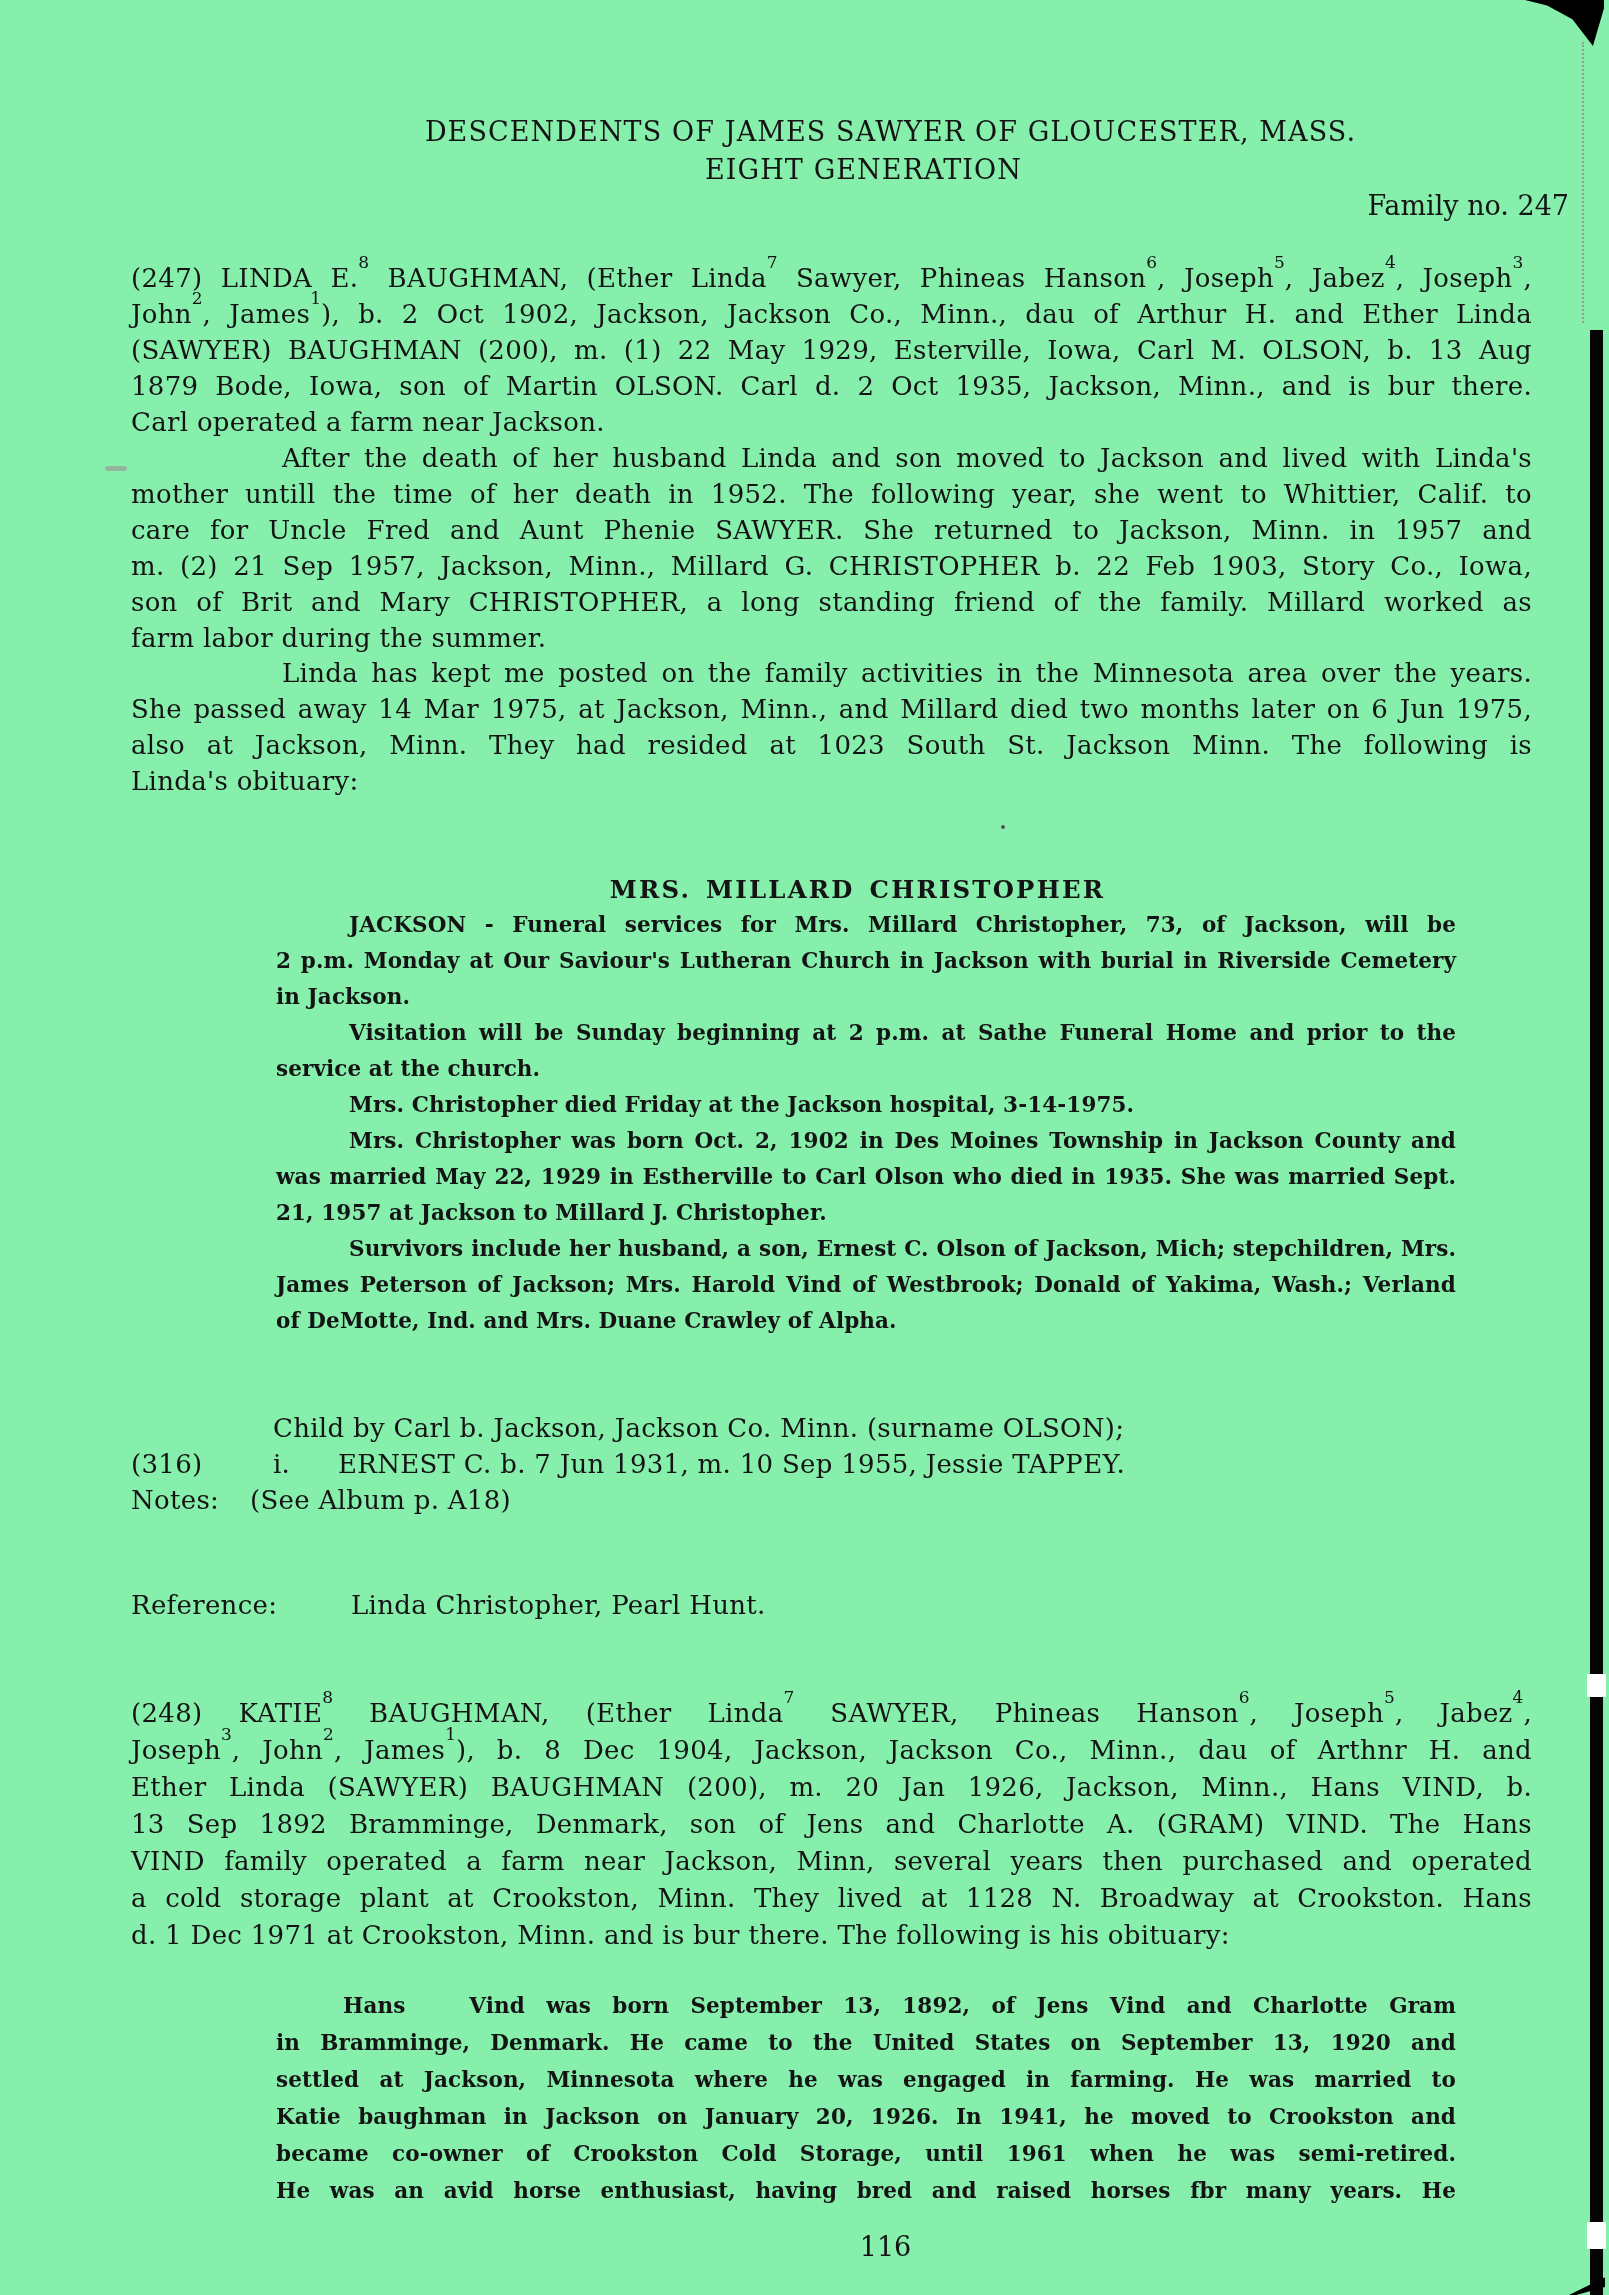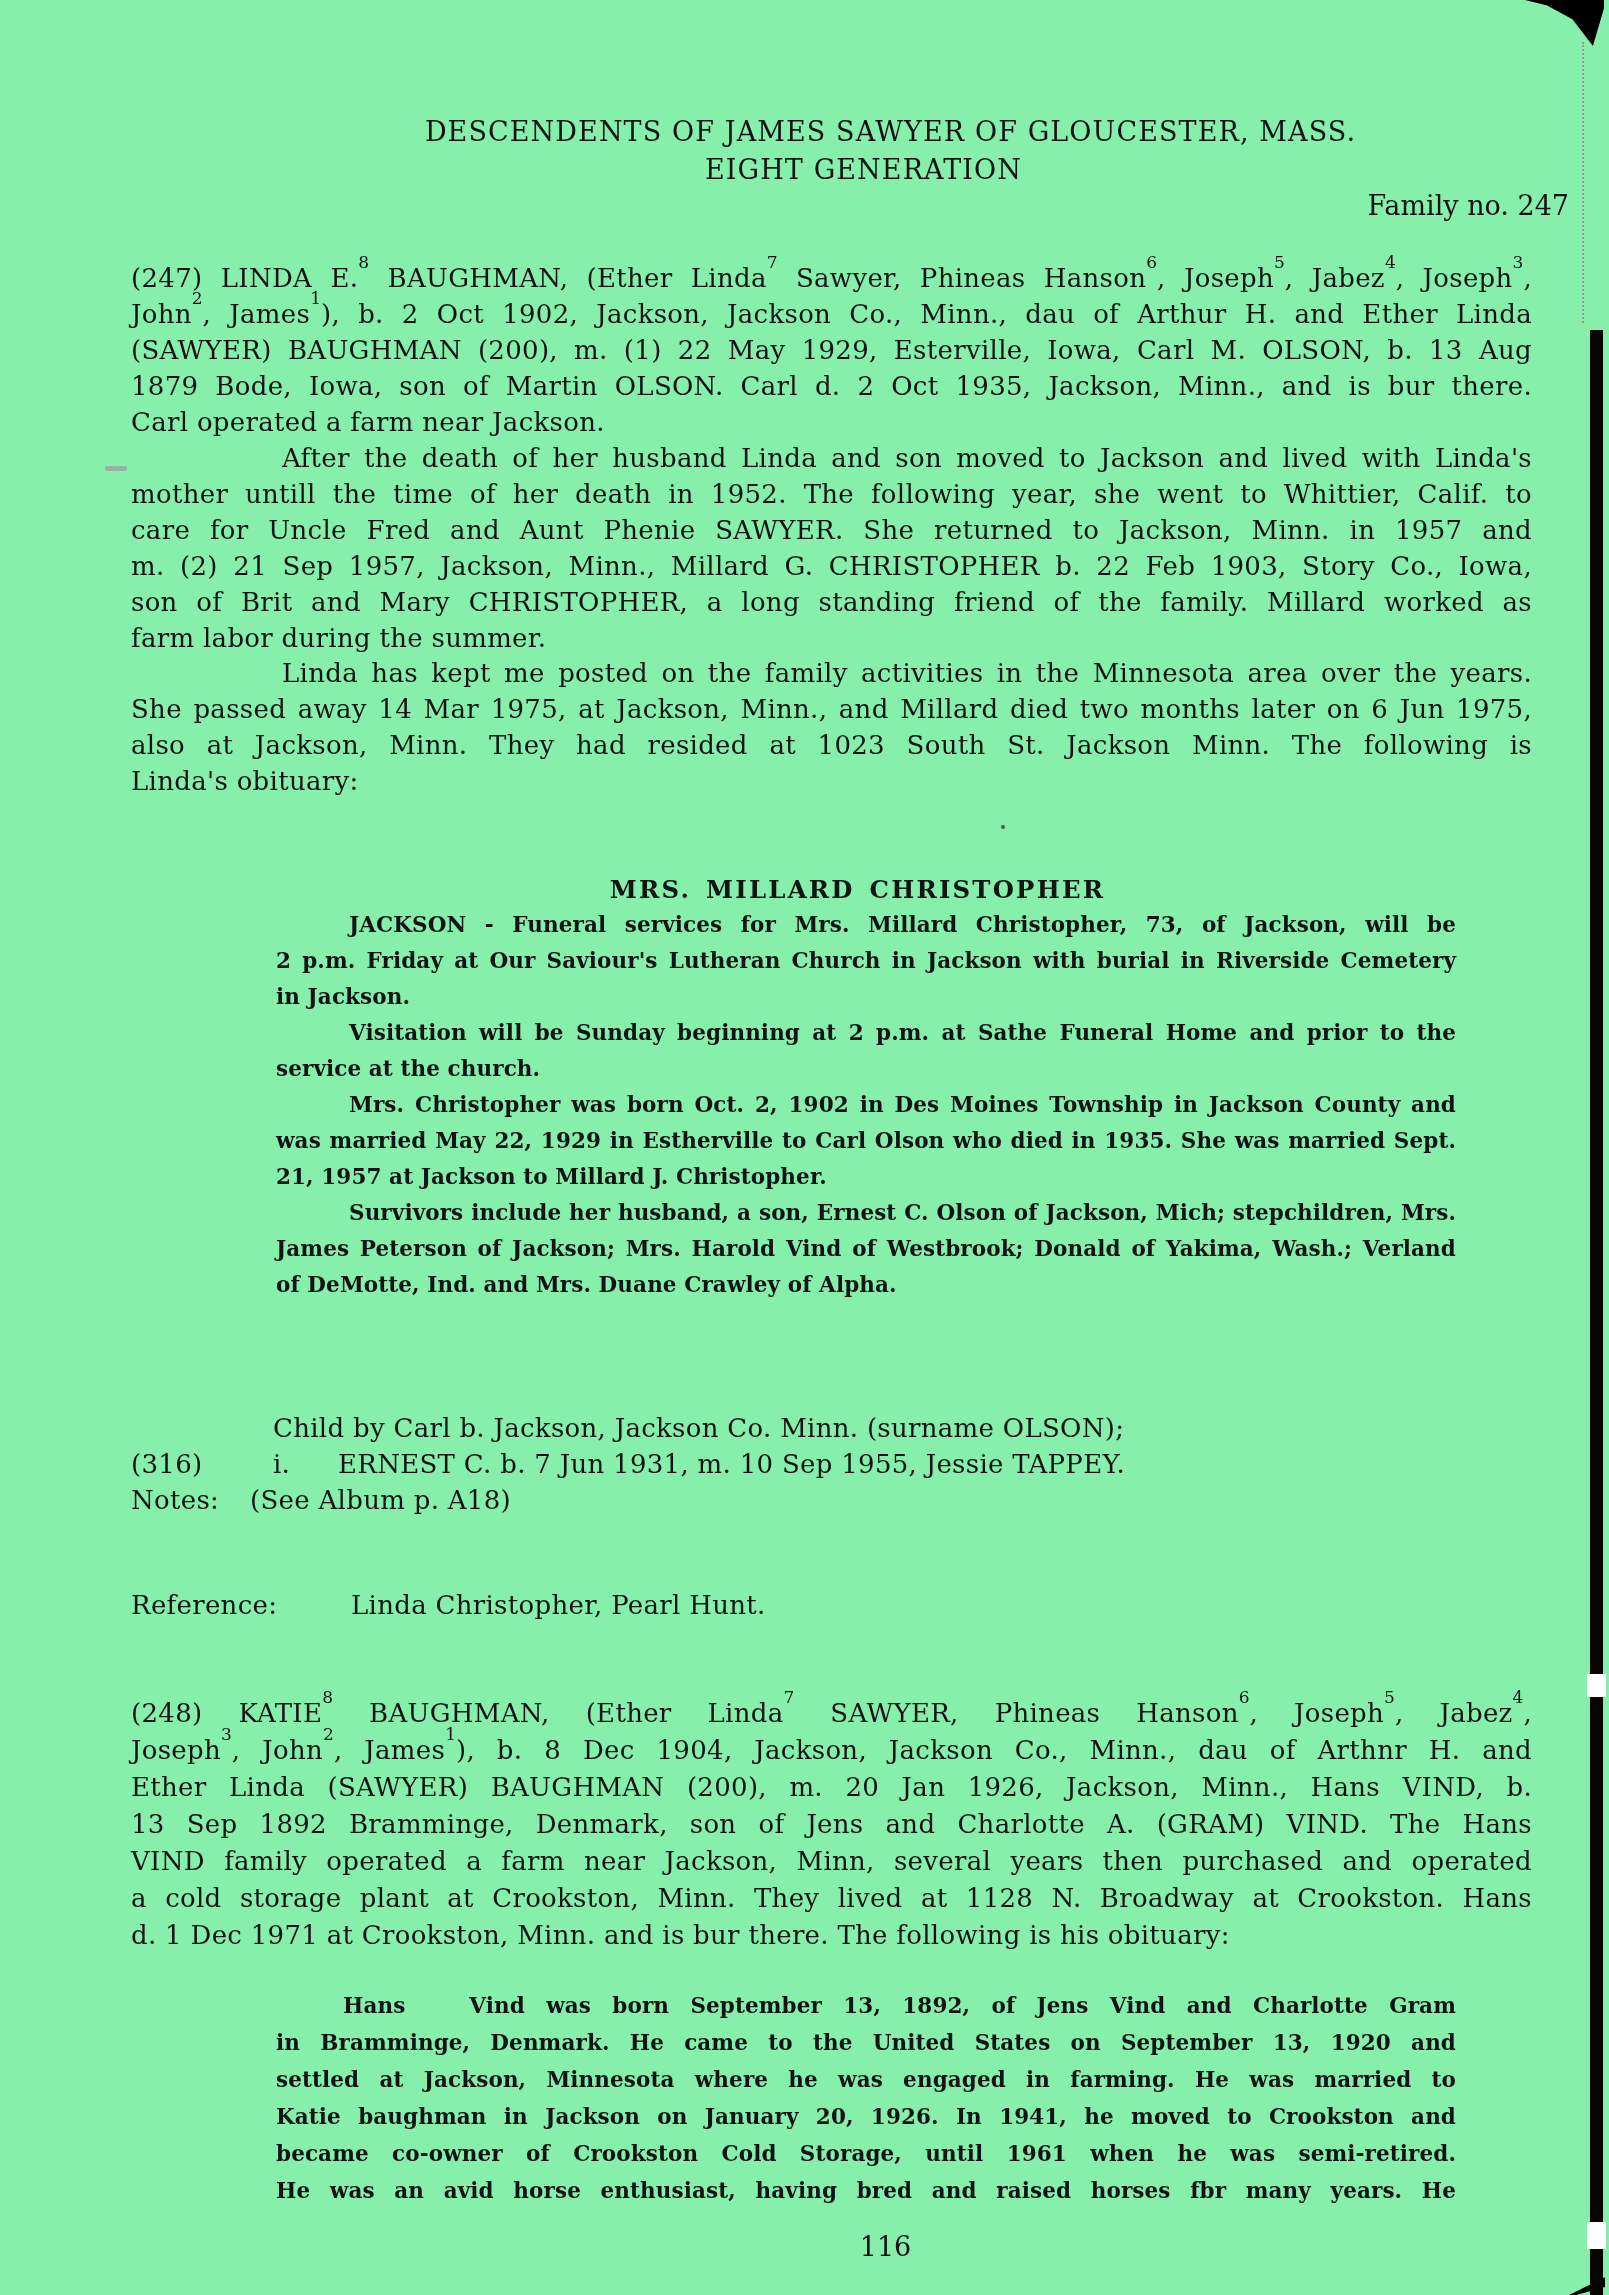--- a/index.html
+++ b/index.html
@@ -90,24 +90,25 @@
   <div class="col b36" style="top:655px">
       <div class="tline ind">Linda has kept me posted on the family activities in the Minnesota area over the years.</div>
       <div class="tline">She passed away 14 Mar 1975, at Jackson, Minn., and Millard died two months later on 6 Jun 1975,</div>
       <div class="tline">also at Jackson, Minn.  They had resided at 1023 South St. Jackson Minn.  The following is</div>
       <div class="tline short">Linda's obituary:</div>
     </div>
 
   <div id="mrs-heading">MRS. MILLARD CHRISTOPHER</div>
   <div class="obitcol b30" style="top:907px">
       <div class="tline ind">JACKSON - Funeral services for Mrs. Millard Christopher, 73, of Jackson, will be</div>
-      <div class="tline">2 p.m. Friday at Our Saviour's Lutheran Church in Jackson with burial in Riverside Cemetery</div>
+      <div class="tline">2 p.m. Monday at Our Saviour's Lutheran Church in Jackson with burial in Riverside Cemetery</div>
       <div class="tline short">in Jackson.</div>
       <div class="tline ind">Visitation will be Sunday beginning at 2 p.m. at Sathe Funeral Home and prior to the</div>
       <div class="tline short">service at the church.</div>
+      <div class="tline ind short">Mrs. Christopher died Friday at the Jackson hospital, 3-14-1975.</div>
       <div class="tline ind">Mrs. Christopher was born Oct. 2, 1902 in Des Moines Township in Jackson County and</div>
       <div class="tline">was married May 22, 1929 in Estherville to Carl Olson who died in 1935.  She was married Sept.</div>
       <div class="tline short">21, 1957 at Jackson to Millard J. Christopher.</div>
       <div class="tline ind">Survivors include her husband, a son, Ernest C. Olson of Jackson, Mich; stepchildren, Mrs.</div>
       <div class="tline">James Peterson of Jackson; Mrs. Harold Vind of Westbrook; Donald of Yakima, Wash.; Verland</div>
       <div class="tline short">of DeMotte, Ind. and Mrs. Duane Crawley of Alpha.</div>
     </div>
 
   <div class="col b36" style="top:1410px">
     <div class="tline short" id="child-intro">Child by Carl b. Jackson, Jackson Co. Minn. (surname OLSON);</div>

